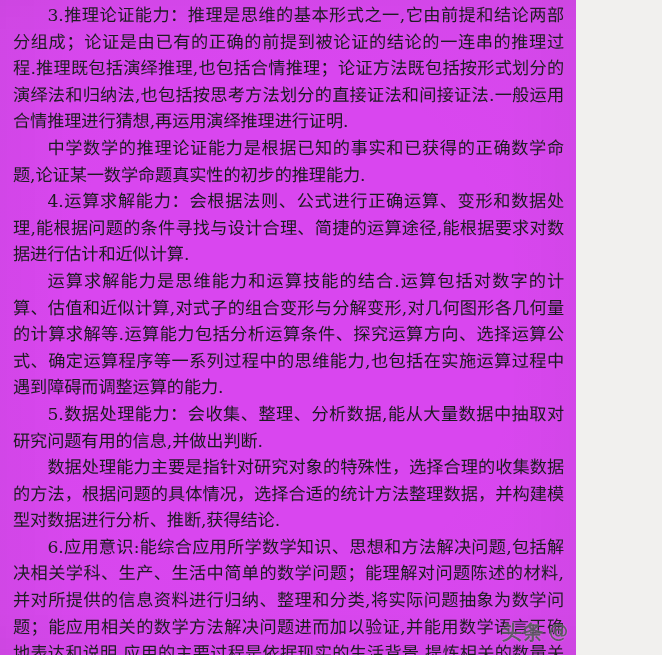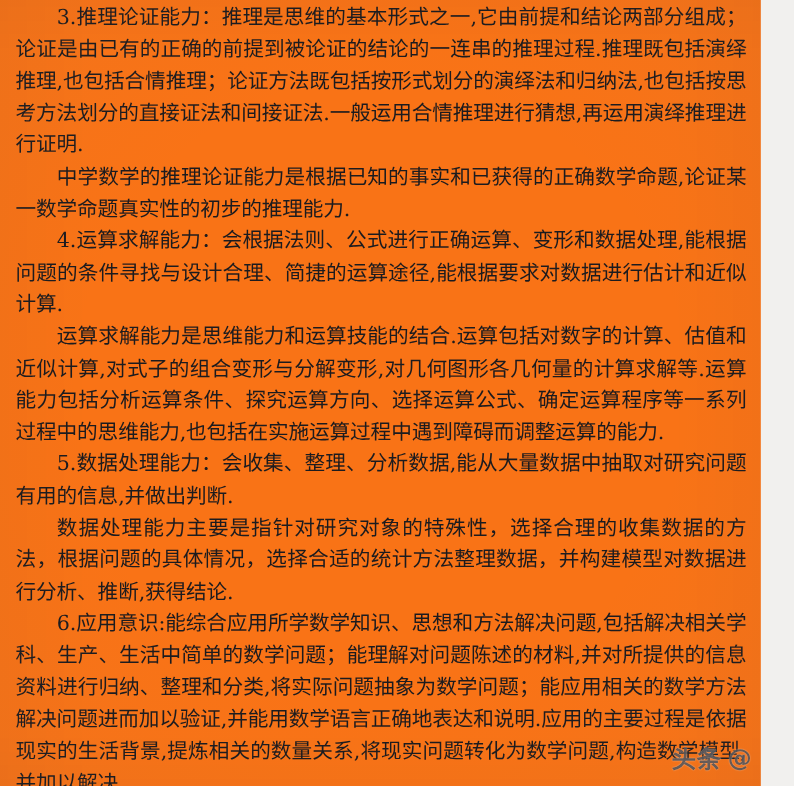--- a/index.html
+++ b/index.html
@@ -13,23 +13,23 @@
     background: #f1f0ee;
     font-family: "DejaVu Serif", "Liberation Serif", serif;
     overflow: hidden;
     position: relative;
   }
 
   #page {
     position: absolute;
     left: 0;
     top: 0;
-    width: 634px;
+    width: 576px;
     height: 655px;
-    background: #f97316;
+    background: #d946ef;
     box-sizing: border-box;
     padding: 2px 12px 0 13px;
   }
 
   
   #paper-grain {
     position: absolute;
     inset: 0;
     pointer-events: none;
     background:

